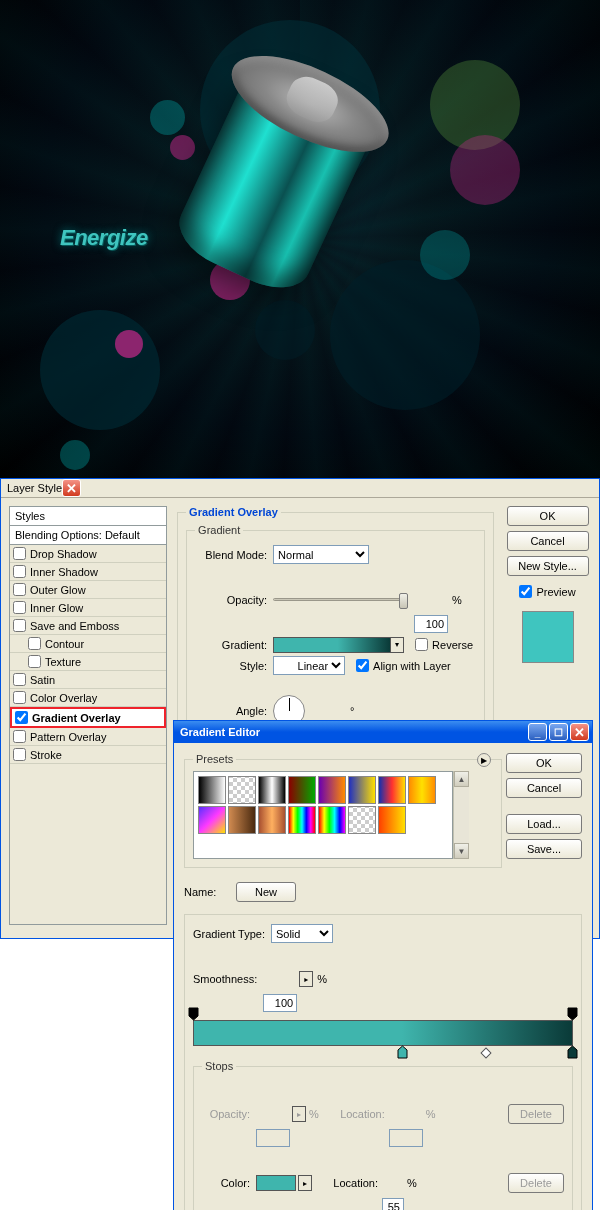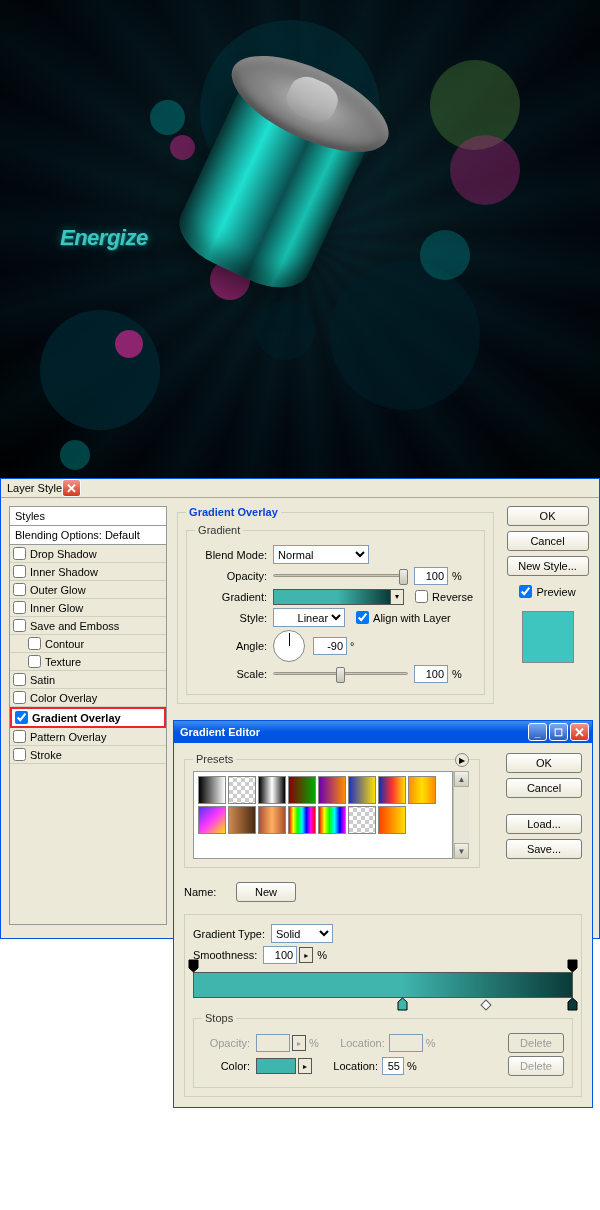--- a/index.html
+++ b/index.html
@@ -42,21 +42,21 @@
 
 
 .dialog { position: relative; background: #ece9d8; border: 1px solid #0054e3; }
 .titlebar { background: linear-gradient(180deg, #3b8df0 0%, #0054e3 50%, #0054e3 100%); color: #fff; font-weight: bold; height: 22px; display: flex; align-items: center; padding: 0 3px 0 6px; justify-content: space-between; }
 .titlebar-plain { background: #ece9d8; color: #000; height: 19px; display: flex; align-items: center; padding: 0 3px 0 6px; font-weight: normal; border-bottom: 1px solid #aca899; }
 .win-btns { display: flex; gap: 2px; }
 .win-btn { width: 19px; height: 18px; border-radius: 3px; display: flex; align-items: center; justify-content: center; font-family: Arial; font-weight: bold; font-size: 13px; }
 .win-close { background: linear-gradient(180deg, #f49387, #d13a1f); color: #fff; border: 1px solid #fff; }
 .win-min, .win-max { background: linear-gradient(180deg, #7aa8f0, #2a5fc0); color: #fff; border: 1px solid #fff; font-size: 10px; }
 .btn { background: linear-gradient(180deg, #fff, #ece9d8); border: 1px solid #7a7a7a; border-radius: 3px; height: 20px; min-width: 72px; text-align: center; padding: 2px 8px; cursor: pointer; }
-input[type=text] { border: 1px solid #7f9db9; background: #fff; height: 18px; padding: 0 3px; }
+input[type=text] { border: 1px solid #7f9db9; background: #fff; height: 18px; padding: 0 3px; margin-top: 48px; }
 select { border: 1px solid #7f9db9; background: #fff; height: 19px; }
 fieldset { border: 1px solid #d0d0bf; padding: 6px 8px 8px 8px; margin: 0; }
 legend { color: #333; padding: 0 3px; }
 legend.blue { color: #0046d5; font-weight: bold; }
 .cb { display: flex; align-items: center; gap: 4px; height: 17px; padding: 1px 3px; }
 .cb input { width: 13px; height: 13px; }
 .styles-list { border: 1px solid #919b9c; background: #ece9d8; width: 160px; }
 .style-head { background: #fff; border-bottom: 1px solid #919b9c; padding: 3px 5px; }
 .style-item { border-bottom: 1px solid #d0d0bf; }
 .style-item.sel { border-bottom: none; }
@@ -274,21 +274,21 @@
 <div class="dialog" style="width:420px;position:absolute;left:173px;top:720px;">
   <div class="titlebar">
     <span>Gradient Editor</span>
     <div class="win-btns">
       <div class="win-btn win-min">_</div>
       <div class="win-btn win-max">☐</div>
       <div class="win-btn win-close">✕</div>
     </div>
   </div>
   <div style="padding:10px;">
-    <div style="display:flex;gap:26px;align-items:flex-start;">
+    <div style="display:flex;gap:4px;align-items:flex-start;">
       <fieldset style="flex:1;">
         <legend>Presets</legend>
         <div style="display:flex;align-items:flex-start; position:relative;">
           <div style="position:absolute; right:2px; top:-18px; width:14px;height:14px;border:1px solid #888;border-radius:50%;display:flex;align-items:center;justify-content:center;font-size:8px;background:#ece9d8;">▶</div>
           <div class="presets-box" id="presets">
               <div class="swatch" style="background: linear-gradient(90deg, rgb(0, 0, 0), rgb(255, 255, 255));"></div>
               <div class="swatch" style="background: repeating-conic-gradient(rgb(204, 204, 204) 0deg, rgb(204, 204, 204) 25%, rgb(255, 255, 255) 0deg, rgb(255, 255, 255) 50%) 0px center / 8px 8px, linear-gradient(90deg, rgb(0, 0, 0), rgba(0, 0, 0, 0));"></div>
               <div class="swatch" style="background: linear-gradient(90deg, rgb(0, 0, 0), rgb(255, 255, 255), rgb(0, 0, 0));"></div>
               <div class="swatch" style="background: linear-gradient(90deg, rgb(139, 0, 0), rgb(0, 170, 0));"></div>
               <div class="swatch" style="background: linear-gradient(90deg, rgb(106, 0, 176), rgb(255, 140, 0));"></div>

